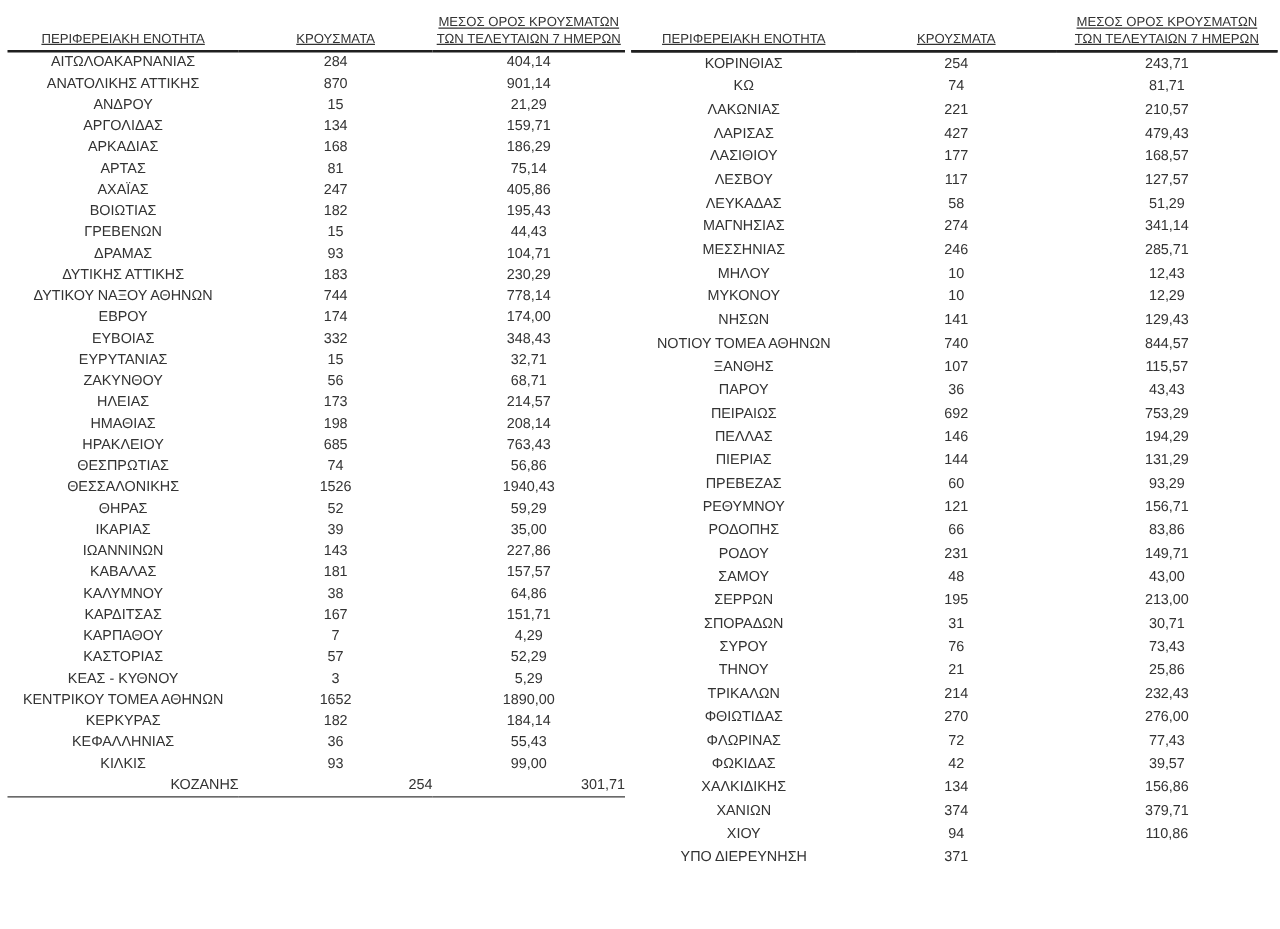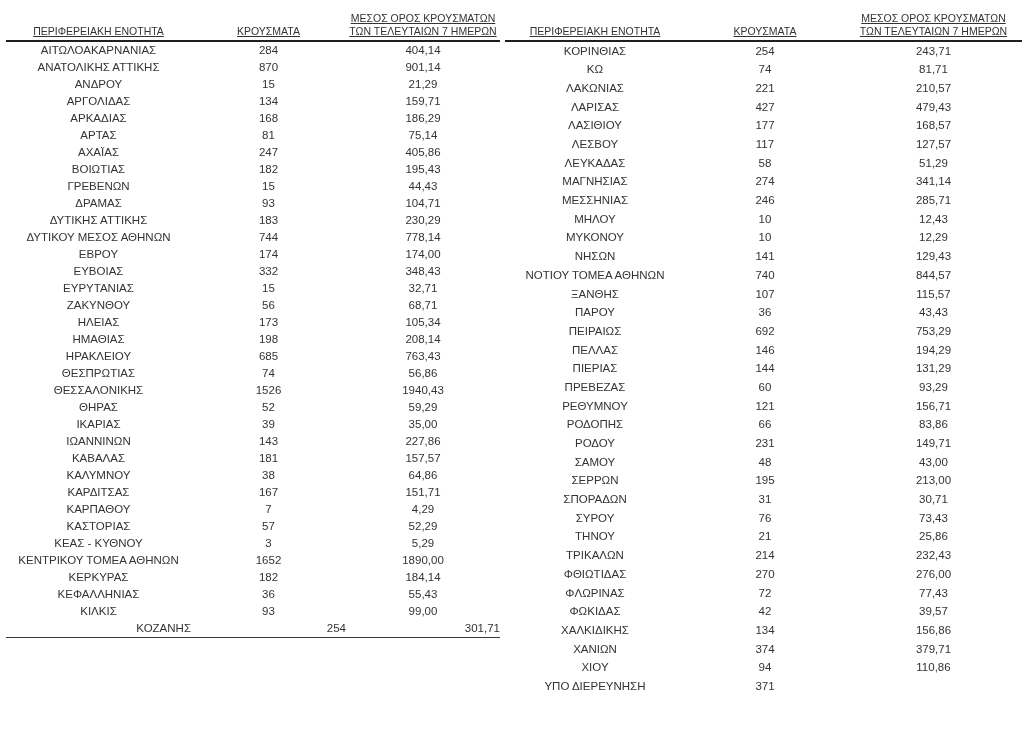--- a/index.html
+++ b/index.html
@@ -136,21 +136,21 @@
           <td>ΔΡΑΜΑΣ</td>
           <td>93</td>
           <td>104,71</td>
         </tr>
         <tr>
           <td>ΔΥΤΙΚΗΣ ΑΤΤΙΚΗΣ</td>
           <td>183</td>
           <td>230,29</td>
         </tr>
         <tr>
-          <td>ΔΥΤΙΚΟΥ ΜΕΣΟΣ ΑΘΗΝΩΝ</td>
+          <td>ΔΥΤΙΚΟΥ ΝΑΞΟΥ ΑΘΗΝΩΝ</td>
           <td>744</td>
           <td>778,14</td>
         </tr>
         <tr>
           <td>ΕΒΡΟΥ</td>
           <td>174</td>
           <td>174,00</td>
         </tr>
         <tr>
           <td>ΕΥΒΟΙΑΣ</td>
@@ -163,21 +163,21 @@
           <td>32,71</td>
         </tr>
         <tr>
           <td>ΖΑΚΥΝΘΟΥ</td>
           <td>56</td>
           <td>68,71</td>
         </tr>
         <tr>
           <td>ΗΛΕΙΑΣ</td>
           <td>173</td>
-          <td>105,34</td>
+          <td>214,57</td>
         </tr>
         <tr>
           <td>ΗΜΑΘΙΑΣ</td>
           <td>198</td>
           <td>208,14</td>
         </tr>
         <tr>
           <td>ΗΡΑΚΛΕΙΟΥ</td>
           <td>685</td>
           <td>763,43</td>

